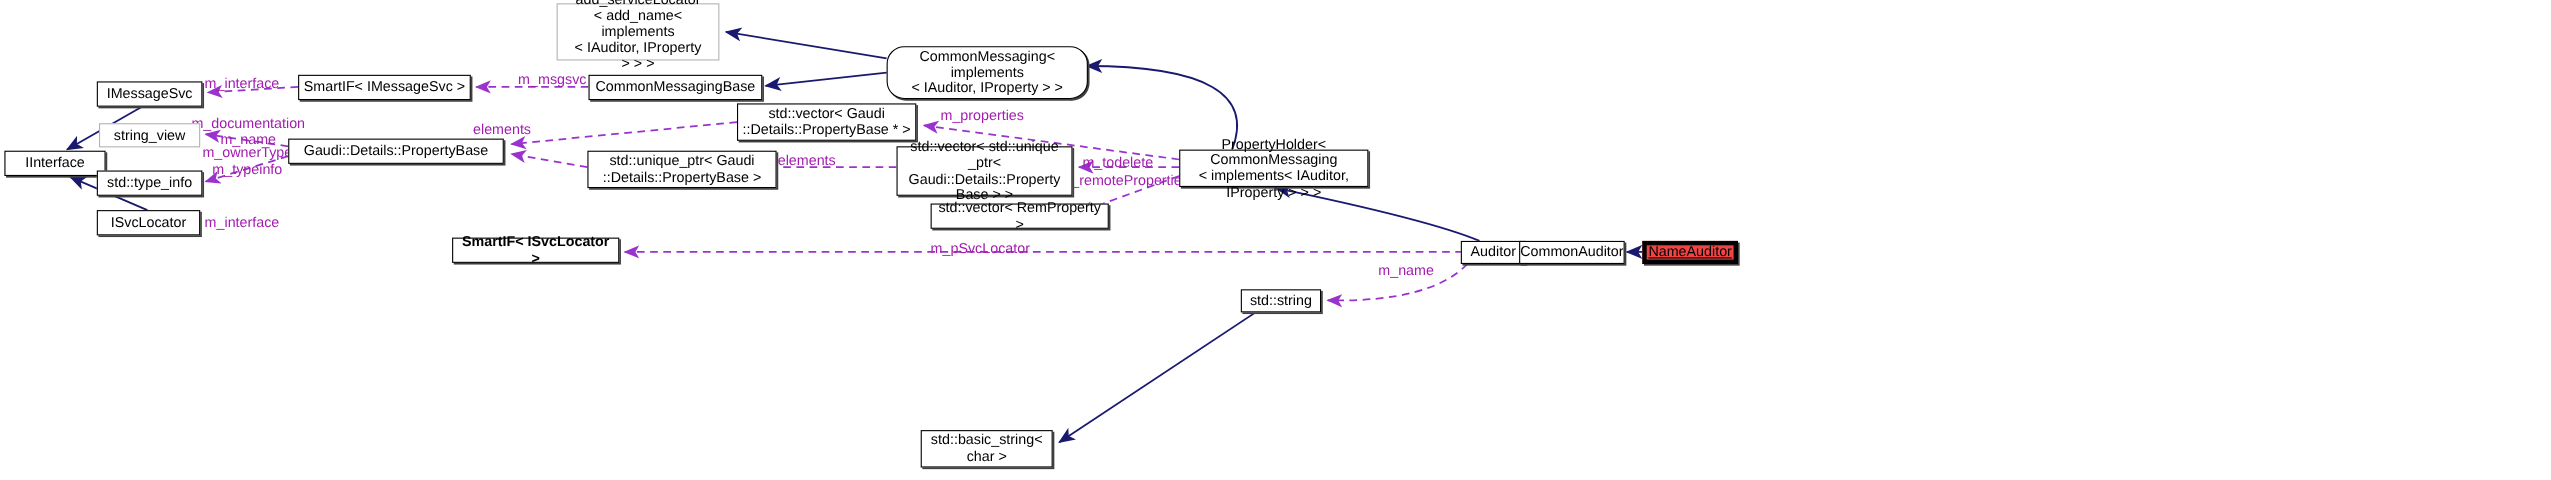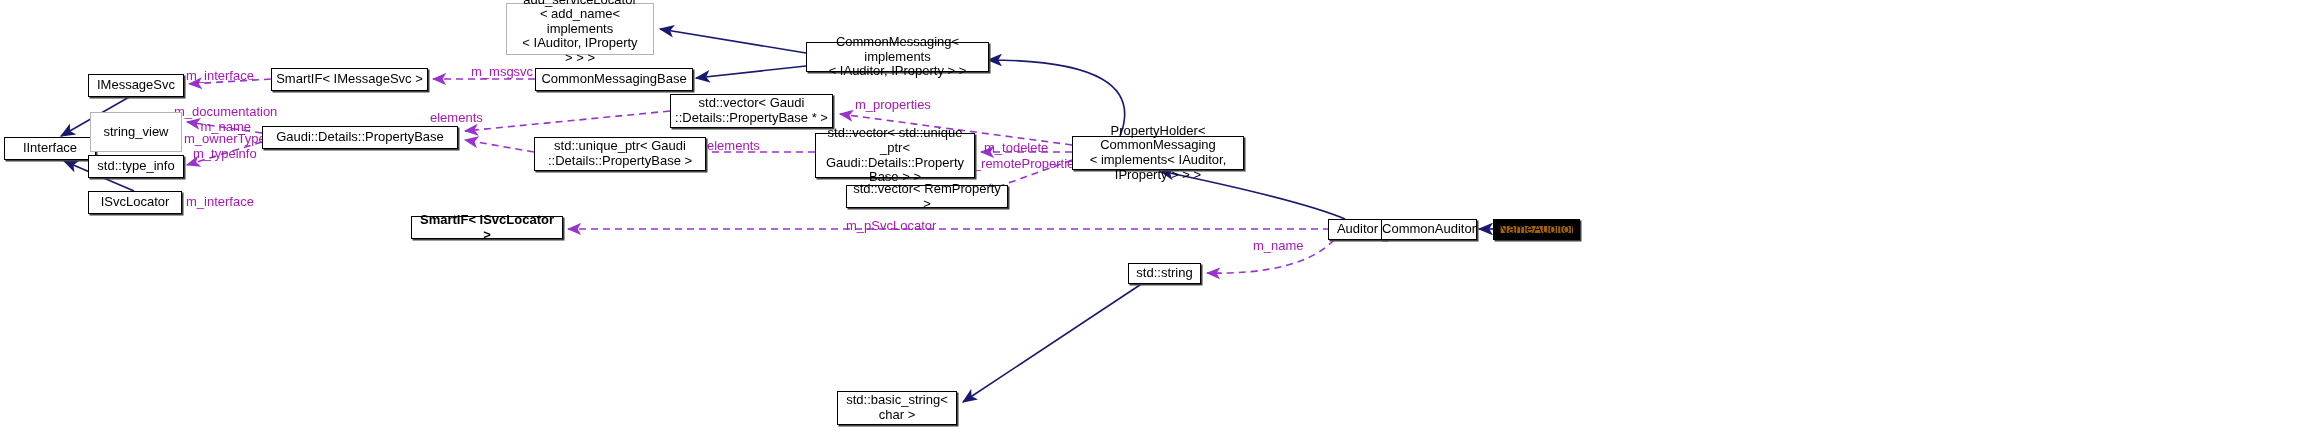--- a/index.html
+++ b/index.html
@@ -42,23 +42,24 @@
   
   .node.solid {
     border: 1px solid #000000;
     box-shadow: 1.5px 1.5px 0 0 #404040;
   }
   .node.faint {
     border: 1px solid #b3b3b3;
     box-shadow: none;
   }
   .node.highlight {
-    background: #a16207;
-    border: 7px solid #000000;
+    background: #ef4444;
+    border: 4px solid #000000;
     box-shadow: 1.5px 1.5px 0 0 #404040;
+    text-decoration: underline;
   }
   .edge-label {
     position: absolute;
     color: #a21caf;
     white-space: pre-line;
     text-align: center;
     line-height: 1.14;
     z-index: 4;
   }
 </style>
@@ -101,42 +102,42 @@
       <path d="M 1072 152 L 981 152"></path>
       <path d="M 1072 160 L 981 193"></path>
       <path d="M 1330 229 L 568 229"></path>
       <path d="M 1334 240 Q 1300 275 1207 273"></path>
     </g>
   </svg>
 
   <div id="nodes">
       <div class="node solid" style="left: 4px; top: 137px; width: 92px; height: 23px; font-size: 13px;">IInterface</div>
       <div class="node solid" style="left: 88px; top: 74px; width: 96px; height: 23px; font-size: 13px;">IMessageSvc</div>
-      <div class="node faint" style="left: 90px; top: 112px; width: 92px; height: 40px; font-size: 13px;">string_view</div>
+      <div class="node faint" style="left: 90px; top: 112px; width: 92px; height: 22px; font-size: 13px;">string_view</div>
       <div class="node solid" style="left: 88px; top: 155px; width: 96px; height: 23px; font-size: 13px;">std::type_info</div>
       <div class="node solid" style="left: 88px; top: 191px; width: 94px; height: 23px; font-size: 13px;">ISvcLocator</div>
       <div class="node solid" style="left: 271px; top: 68px; width: 157px; height: 23px; font-size: 13px;">SmartIF&lt; IMessageSvc &gt;</div>
       <div class="node solid" style="left: 262px; top: 126px; width: 196px; height: 23px; font-size: 13px;">Gaudi::Details::PropertyBase</div>
       <div class="node solid" style="left: 411px; top: 216px; width: 152px; height: 23px; font-size: 13px; font-weight: bold;">SmartIF&lt; ISvcLocator &gt;</div>
       <div class="node faint" style="left: 506px; top: 3px; width: 148px; height: 52px; font-size: 13px;">add_serviceLocator
 &lt; add_name&lt; implements
 &lt; IAuditor, IProperty
 &gt; &gt; &gt;</div>
       <div class="node solid" style="left: 535px; top: 68px; width: 158px; height: 23px; font-size: 13px;">CommonMessagingBase</div>
       <div class="node solid" style="left: 534px; top: 137px; width: 172px; height: 34px; font-size: 13px;">std::unique_ptr&lt; Gaudi
 ::Details::PropertyBase &gt;</div>
       <div class="node solid" style="left: 837px; top: 391px; width: 120px; height: 34px; font-size: 13px;">std::basic_string&lt;
 char &gt;</div>
       <div class="node solid" style="left: 670px; top: 94px; width: 163px; height: 34px; font-size: 13px;">std::vector&lt; Gaudi
 ::Details::PropertyBase * &gt;</div>
       <div class="node solid" style="left: 815px; top: 133px; width: 160px; height: 45px; font-size: 13px;">std::vector&lt; std::unique
 _ptr&lt; Gaudi::Details::Property
 Base &gt; &gt;</div>
       <div class="node solid" style="left: 814px; top: 185px; width: 162px; height: 23px; font-size: 13px; margin-left: 32px;">std::vector&lt; RemProperty &gt;</div>
-      <div class="node solid" style="left: 806px; top: 42px; width: 183px; height: 30px; font-size: 13px;">CommonMessaging&lt; implements
+      <div class="node solid" style="left: 806px; top: 42px; width: 183px; height: 48px; font-size: 13px; border-radius: 16px;">CommonMessaging&lt; implements
 &lt; IAuditor, IProperty &gt; &gt;</div>
       <div class="node solid" style="left: 1072px; top: 136px; width: 172px; height: 34px; font-size: 13px;">PropertyHolder&lt; CommonMessaging
 &lt; implements&lt; IAuditor, IProperty &gt; &gt; &gt;</div>
       <div class="node solid" style="left: 1128px; top: 263px; width: 73px; height: 21px; font-size: 13px;">std::string</div>
       <div class="node solid" style="left: 1328px; top: 219px; width: 59px; height: 21px; font-size: 13px;">Auditor</div>
       <div class="node solid" style="left: 1381px; top: 219px; width: 96px; height: 21px; font-size: 13px;">CommonAuditor</div>
       <div class="node highlight" style="left: 1493px; top: 219px; width: 87px; height: 21px; font-size: 13px;">NameAuditor</div>
     </div>
   <div id="edge-labels">
       <div class="edge-label" style="left: 186px; top: 69px; font-size: 13px; text-align: center;">m_interface</div>

